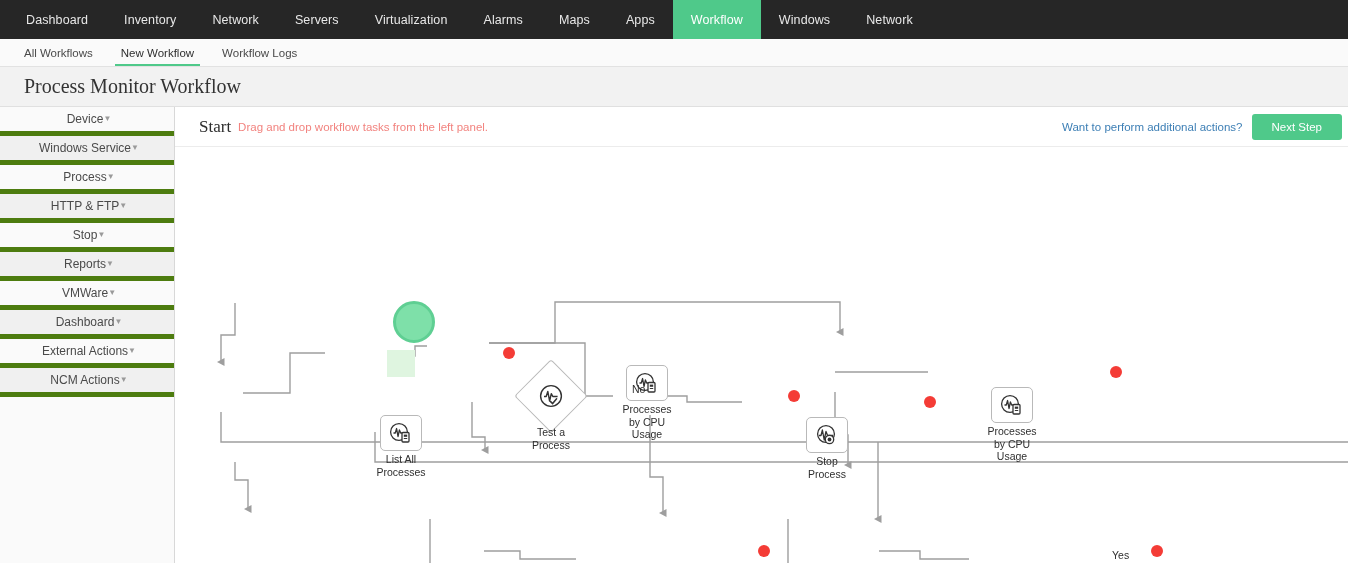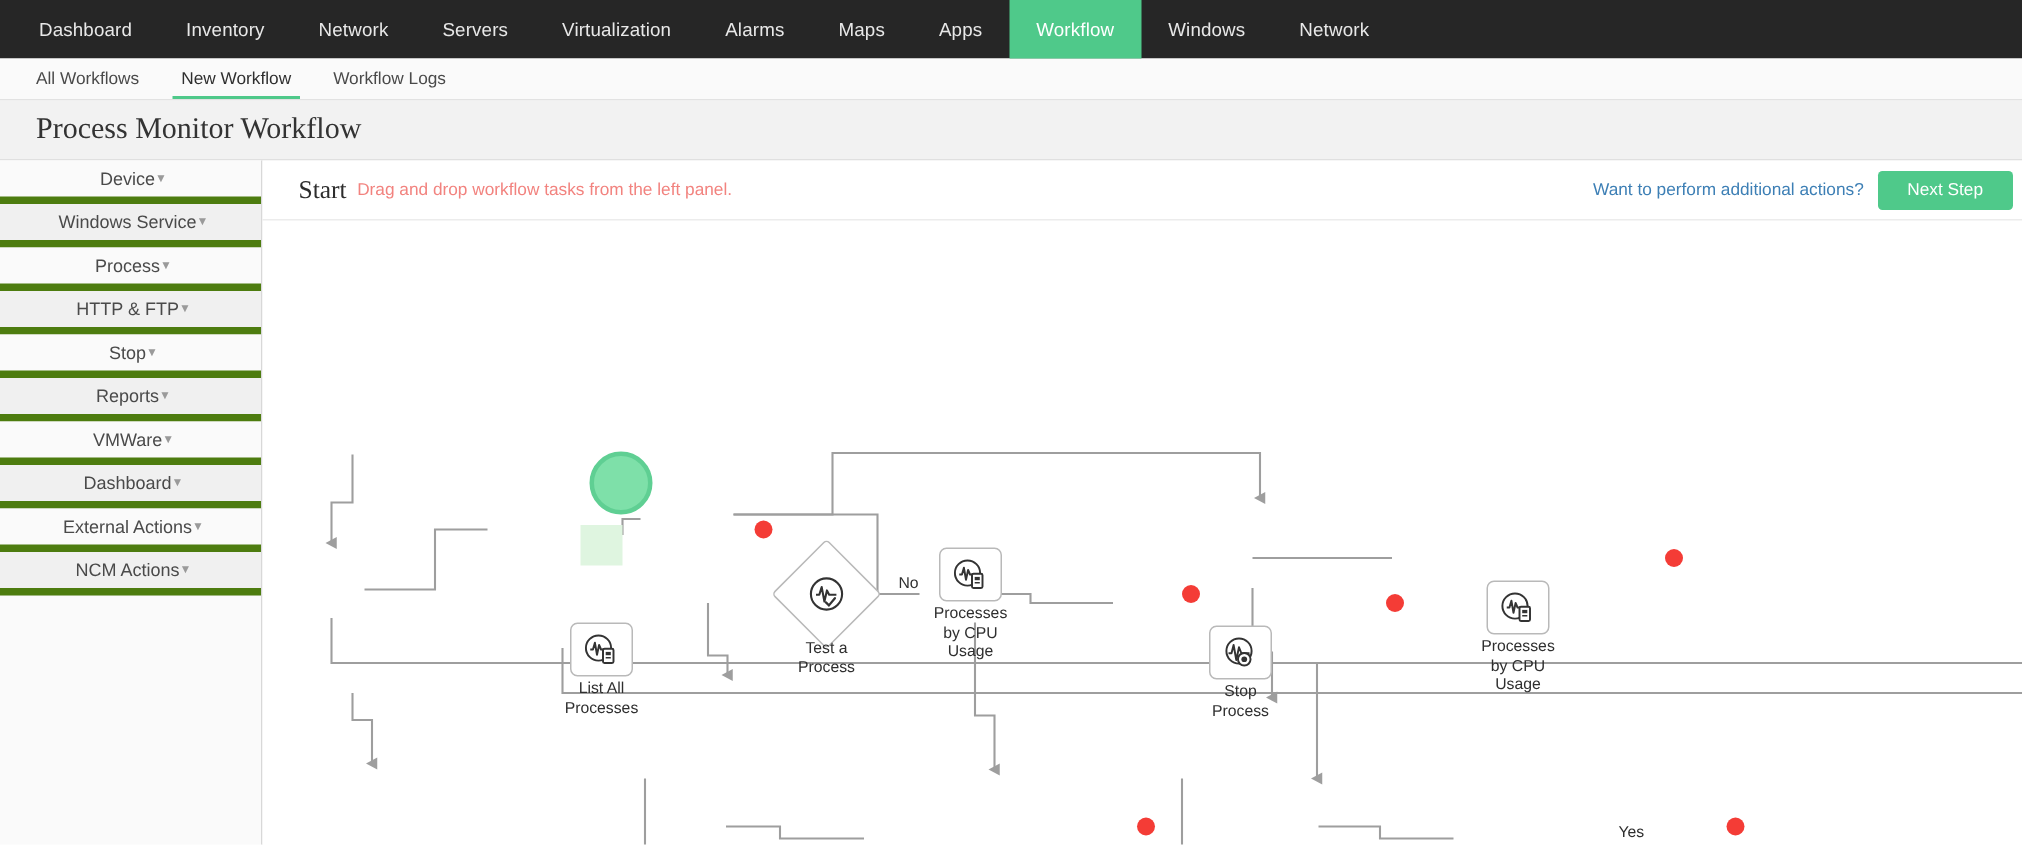--- a/index.html
+++ b/index.html
@@ -136,20 +136,21 @@
     position: absolute; width: 28px; height: 27px;
     background: #dff5e0;
   }
   .endpoint {
     position: absolute; width: 12px; height: 12px;
     border-radius: 50%; background: #f43c36;
   }
   .edge-label {
     position: absolute; font-size: 10.5px; color: #2f2f2f;
     white-space: nowrap;
+    margin-left: 33px;
   }
 </style>
 </head>
 <body>
 
 <div id="topnav">
     <div class="nav-item">Dashboard</div>
     <div class="nav-item">Inventory</div>
     <div class="nav-item">Network</div>
     <div class="nav-item">Servers</div>

